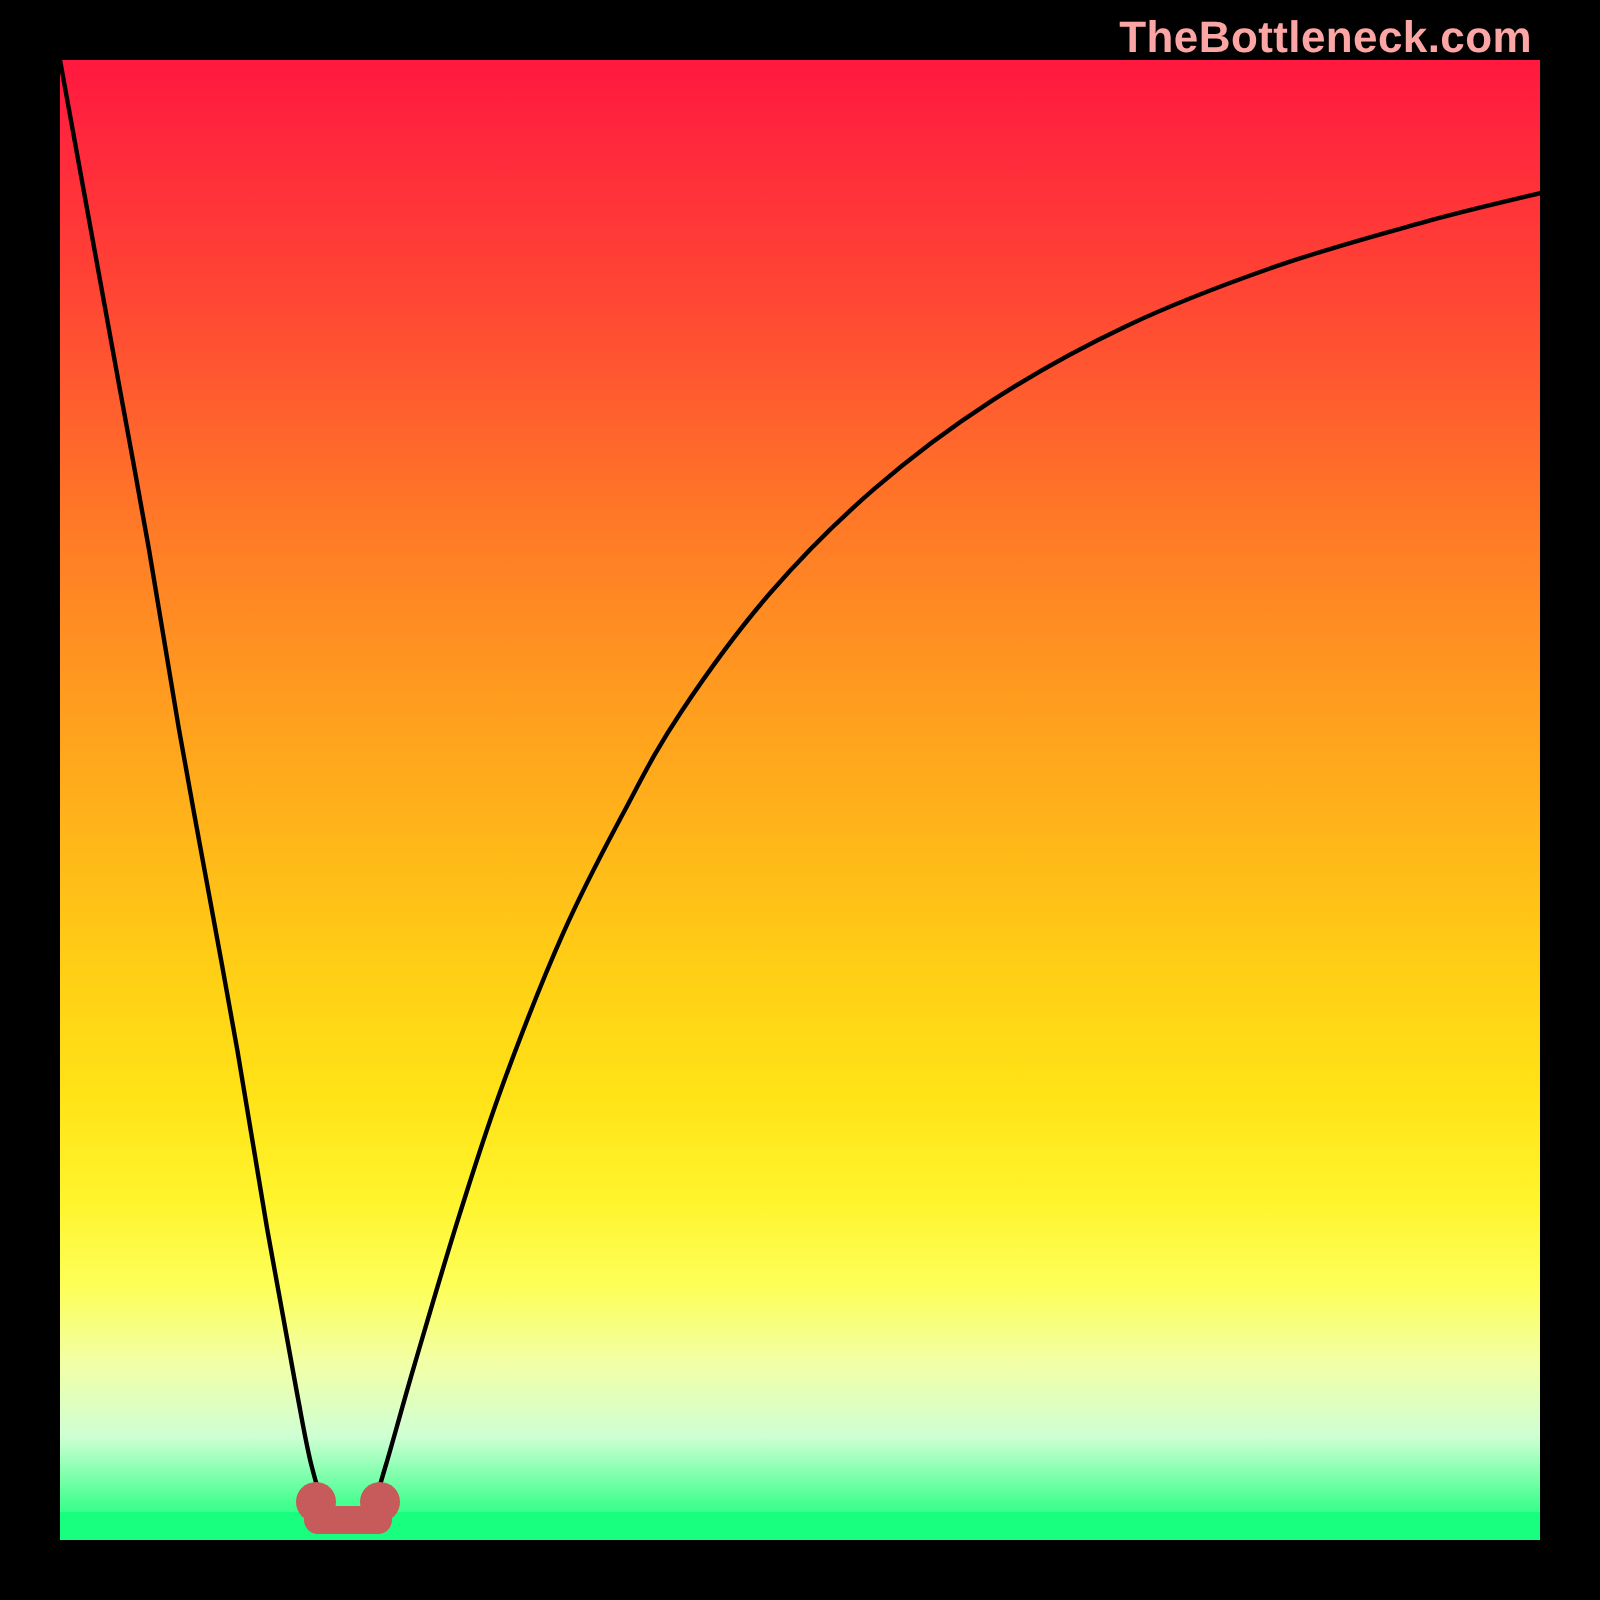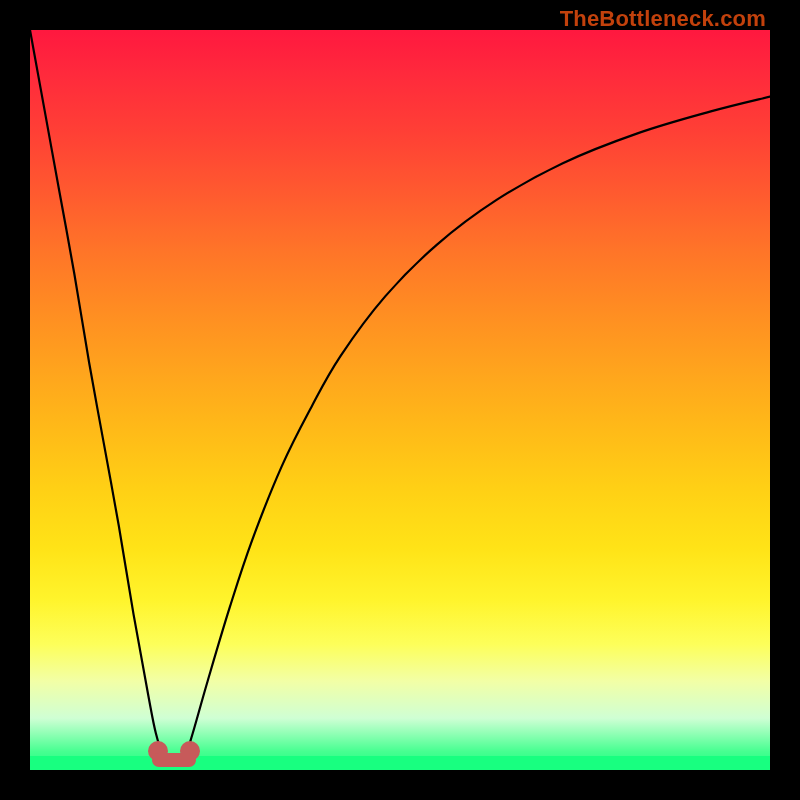--- a/index.html
+++ b/index.html
@@ -48,21 +48,21 @@
     left: 0;
     right: 0;
     bottom: 0;
     height: 14px;
     background: #18ff80;
   }
   .watermark {
     position: absolute;
     top: 6px;
     right: 34px;
-    color: #c2410c;
+    color: #fca5a5;
     font-size: 22px;
     font-weight: 600;
     letter-spacing: 0.2px;
     user-select: none;
   }
   svg.curve {
     position: absolute;
     inset: 0;
   }
   .curve-path {

